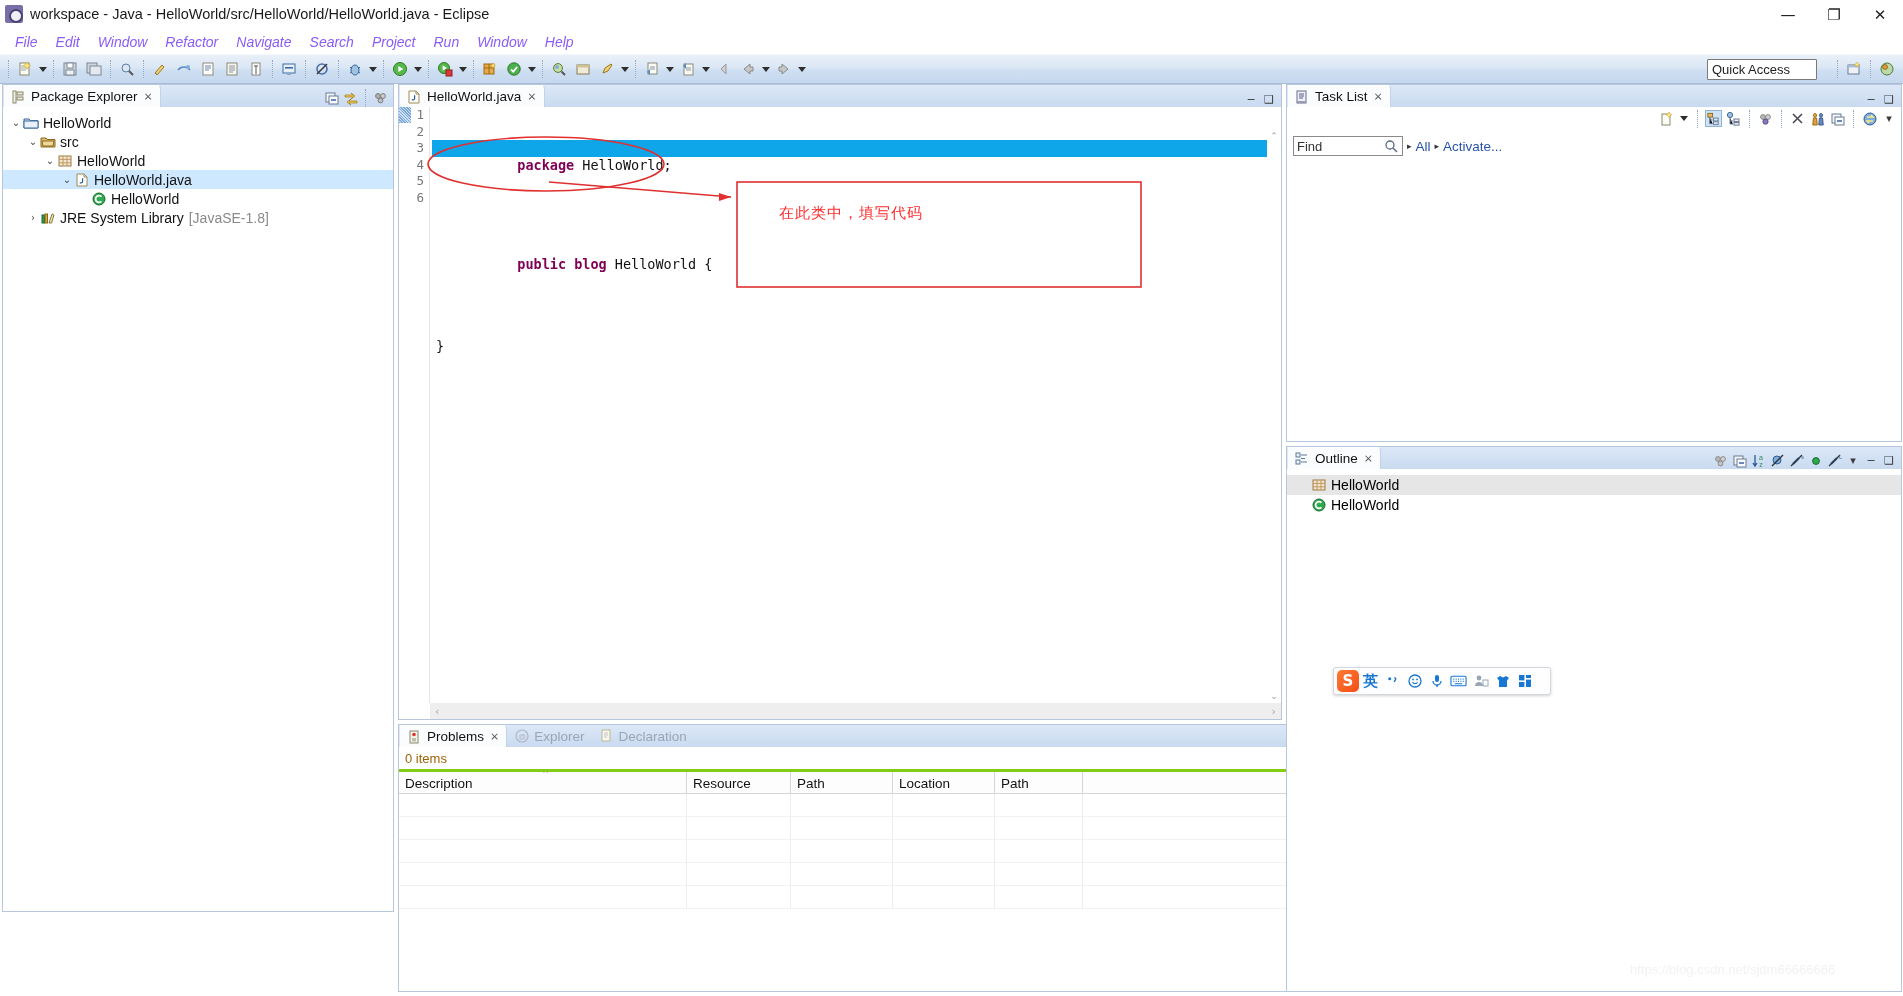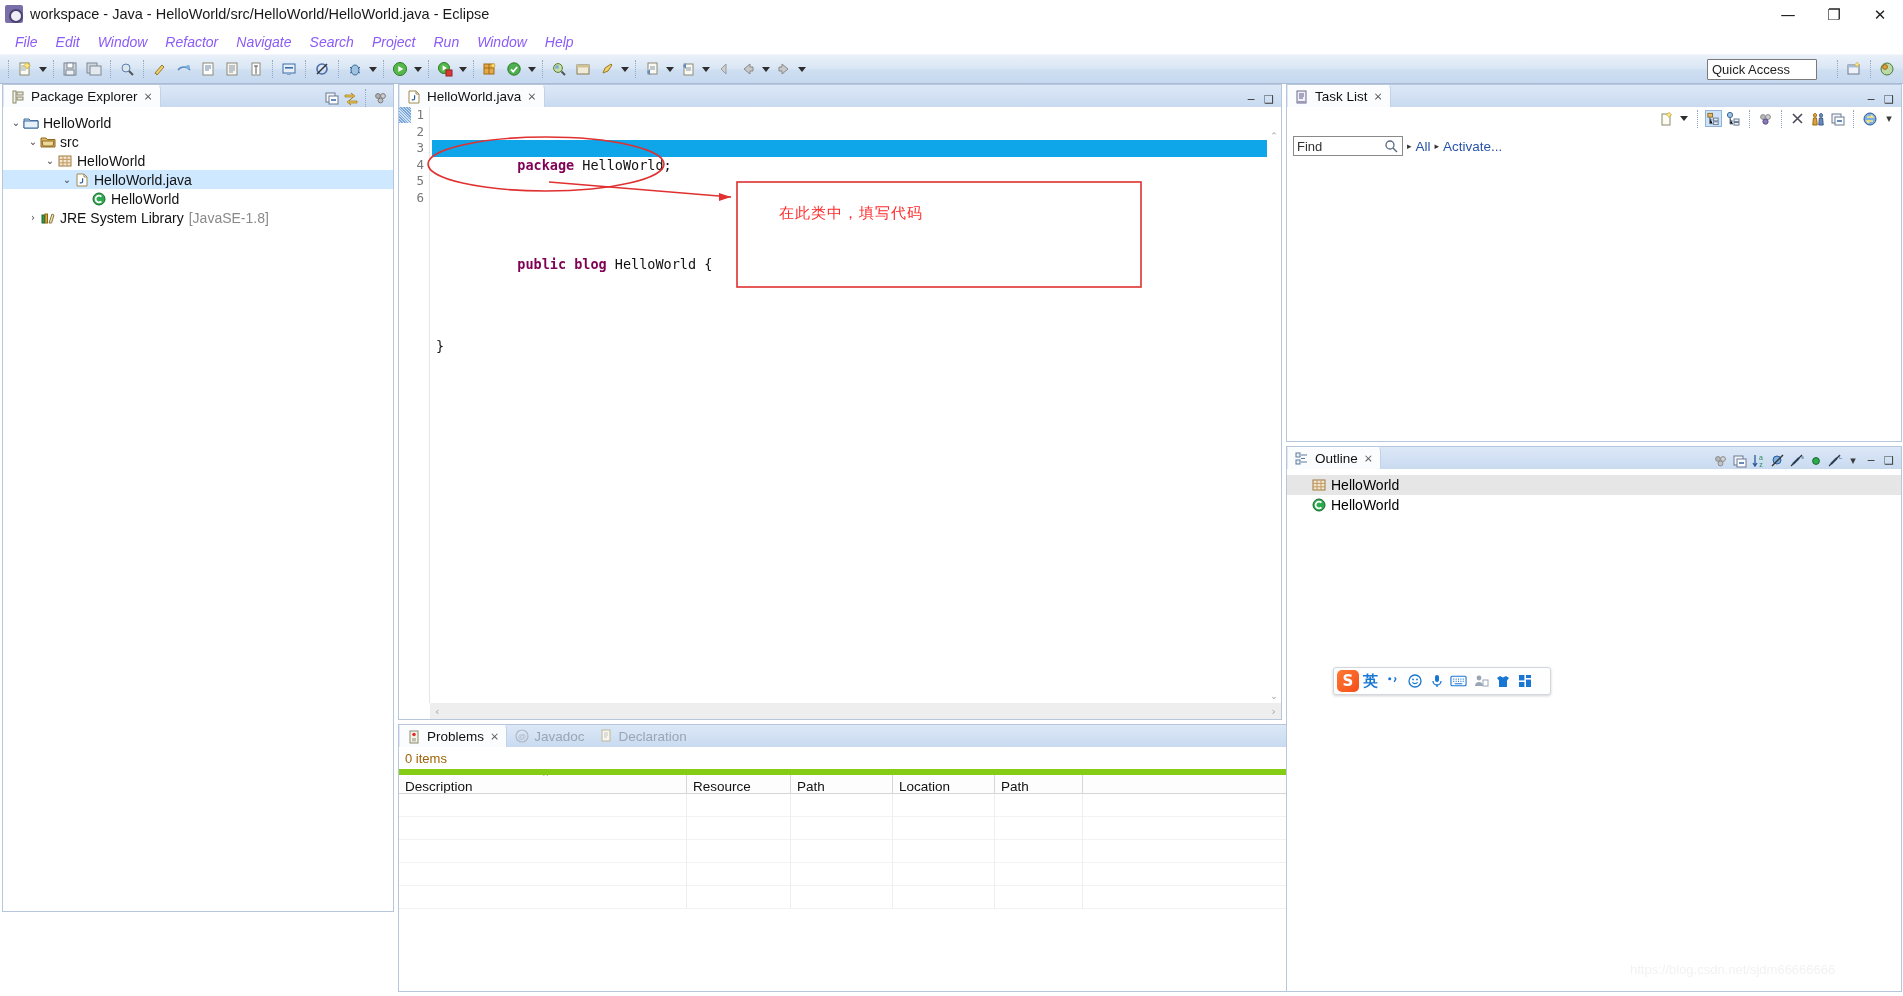--- a/index.html
+++ b/index.html
@@ -140,21 +140,21 @@
   .anno{position:absolute;left:0;top:0;width:884px;height:636px;pointer-events:none;}
   .anno-text{
     position:absolute;left:380px;top:97px;color:#ff2b2b;font-size:15px;
     font-family:"Liberation Sans", sans-serif;letter-spacing:1px;
   }
 
   
   #problems-panel{left:398px;top:640px;width:1504px;height:268px;
     border:1px solid #b6c7dd;background:#fff;}
   .prob-count{padding:4px 0 3px 6px;font-size:13px;color:#a16207;}
-  .prob-head{display:flex;height:25px;border-top:6px solid #84cc16;border-bottom:1px solid #d6d6d6;
+  .prob-head{display:flex;height:25px;border-top:3px solid #84cc16;border-bottom:1px solid #d6d6d6;
     background:#fdfdfd;}
   .prob-head div{
     border-right:1px solid #d6d6d6;padding:4px 0 0 6px;font-size:13.5px;color:#111;
     position:relative;overflow:hidden;
   }
   .sort-asc{position:absolute;left:142px;top:-4px;font-size:11px;color:#777;}
   .prob-rows div{height:23px;border-bottom:1px solid #f2f2f2;display:flex;}
   .prob-rows .c{border-right:1px solid #eeeeee;height:23px;}
 
   
@@ -598,21 +598,21 @@
             <rect x="6" y="9" width="4" height="3.5" fill="#c0c0b0"></rect>
           </svg>
         <span>Problems</span>
         <span class="closeX">⨯</span>
       </div>
       <div class="ptab ptab-inactive">
         <svg class="ic" style="margin-right:4px" viewBox="0 0 16 16">
             <circle cx="8" cy="8" r="6" fill="none" stroke="#b0b8c4" stroke-width="1.2"></circle>
             <text x="8" y="11" font-size="8" fill="#b0b8c4" text-anchor="middle" font-family="sans-serif">@</text>
           </svg>
-        <span>Javadoc</span>
+        <span>Explorer</span>
       </div>
       <div class="ptab ptab-inactive">
         <svg class="ic" style="margin-right:4px" viewBox="0 0 16 16">
             <rect x="3" y="2" width="8" height="11" fill="#f8f6ec" stroke="#bcb89a"></rect>
             <path d="M5 5h4M5 7h4M5 9h3" stroke="#c0c4cc"></path>
           </svg>
         <span>Declaration</span>
       </div>
       <div class="pt-tools">
         <div class="ptool">

